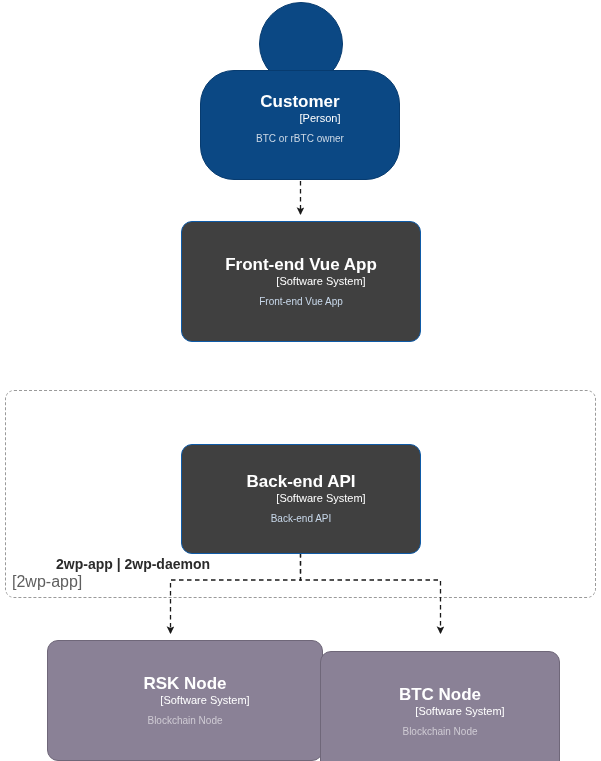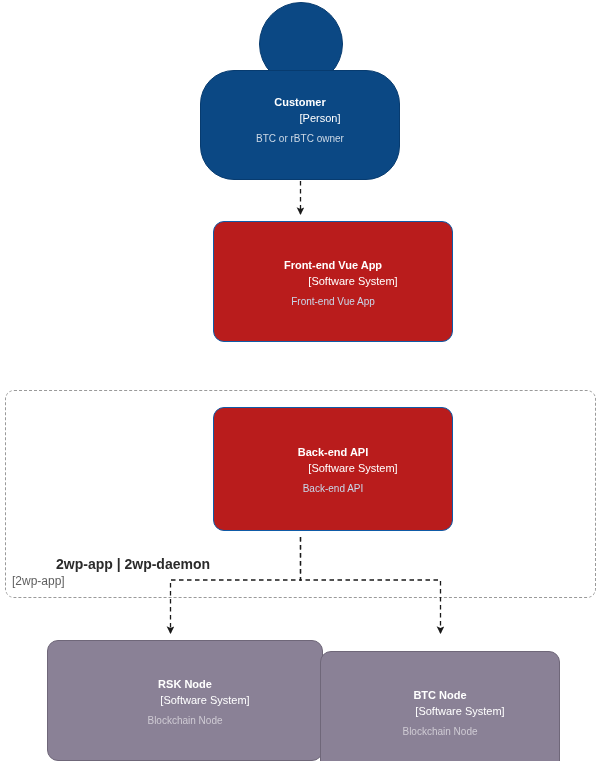--- a/index.html
+++ b/index.html
@@ -16,21 +16,21 @@
     position: relative;
     width: 601px;
     height: 761px;
     background: #ffffff;
     overflow: hidden;
   }
 
   
   .node-title {
     font-weight: bold;
-    font-size: 11px;
+    font-size: 17px;
     line-height: 18px;
     color: #ffffff;
     text-align: center;
   }
   .node-type {
     font-size: 11px;
     line-height: 14px;
     color: #ffffff;
     text-align: center;
     padding-left: 40px;
@@ -62,29 +62,28 @@
     display: flex;
     flex-direction: column;
     align-items: center;
     justify-content: flex-start;
   }
   .person-body .node-desc { color: #cdd9e6; }
 
   
   .sysbox {
     position: absolute;
-    background: #b91c1c;
+    background: #404040;
     border: 1px solid #0f5ba7;
     border-radius: 11px;
     box-sizing: border-box;
     display: flex;
     flex-direction: column;
     align-items: center;
     justify-content: center;
-    margin-left: 32px;
   }
 
   
   .extbox {
     position: absolute;
     background: #8a8196;
     border: 1px solid #6f6779;
     border-radius: 11px;
     box-sizing: border-box;
     display: flex;
@@ -106,21 +105,21 @@
     position: absolute;
     font-weight: bold;
     font-size: 14px;
     line-height: 17px;
     color: #2b2b2b;
     white-space: nowrap;
     margin-left: 44px;
   }
   .boundary-sublabel {
     position: absolute;
-    font-size: 12px;
+    font-size: 16px;
     line-height: 13px;
     color: #5f5f5f;
     white-space: nowrap;
   }
 
   
   .edges {
     position: absolute;
     left: 0;
     top: 0;
@@ -164,21 +163,21 @@
     </div>
   </div>
 
   <div class="sysbox" style="left:181px; top:221px; width:240px; height:121px;">
     <div class="node-title">Front-end Vue App</div>
     <div class="node-type">[Software System]</div>
     <div class="spacer-sm"></div>
     <div class="node-desc">Front-end Vue App</div>
   </div>
 
-  <div class="sysbox" style="left:181px; top:407px; width:240px; height:124px;">
+  <div class="sysbox" style="left:181px; top:444px; width:240px; height:110px;">
     <div class="node-title">Back-end API</div>
     <div class="node-type">[Software System]</div>
     <div class="spacer-sm"></div>
     <div class="node-desc">Back-end API</div>
   </div>
 
   <div class="extbox" style="left:47px; top:640px; width:276px; height:121px;">
     <div class="node-title">RSK Node</div>
     <div class="node-type">[Software System]</div>
     <div class="spacer-sm"></div>

